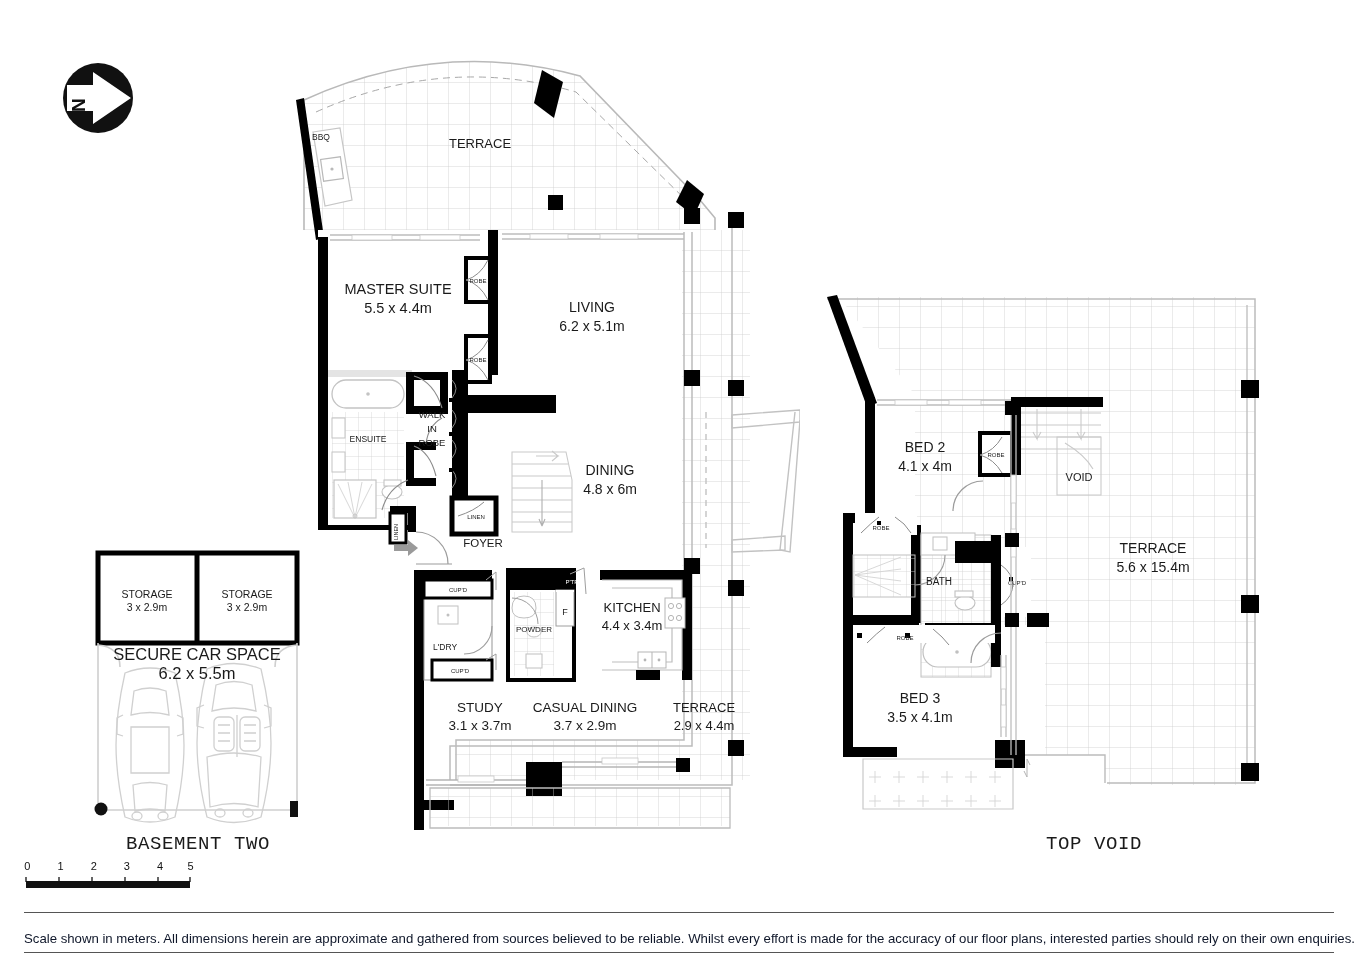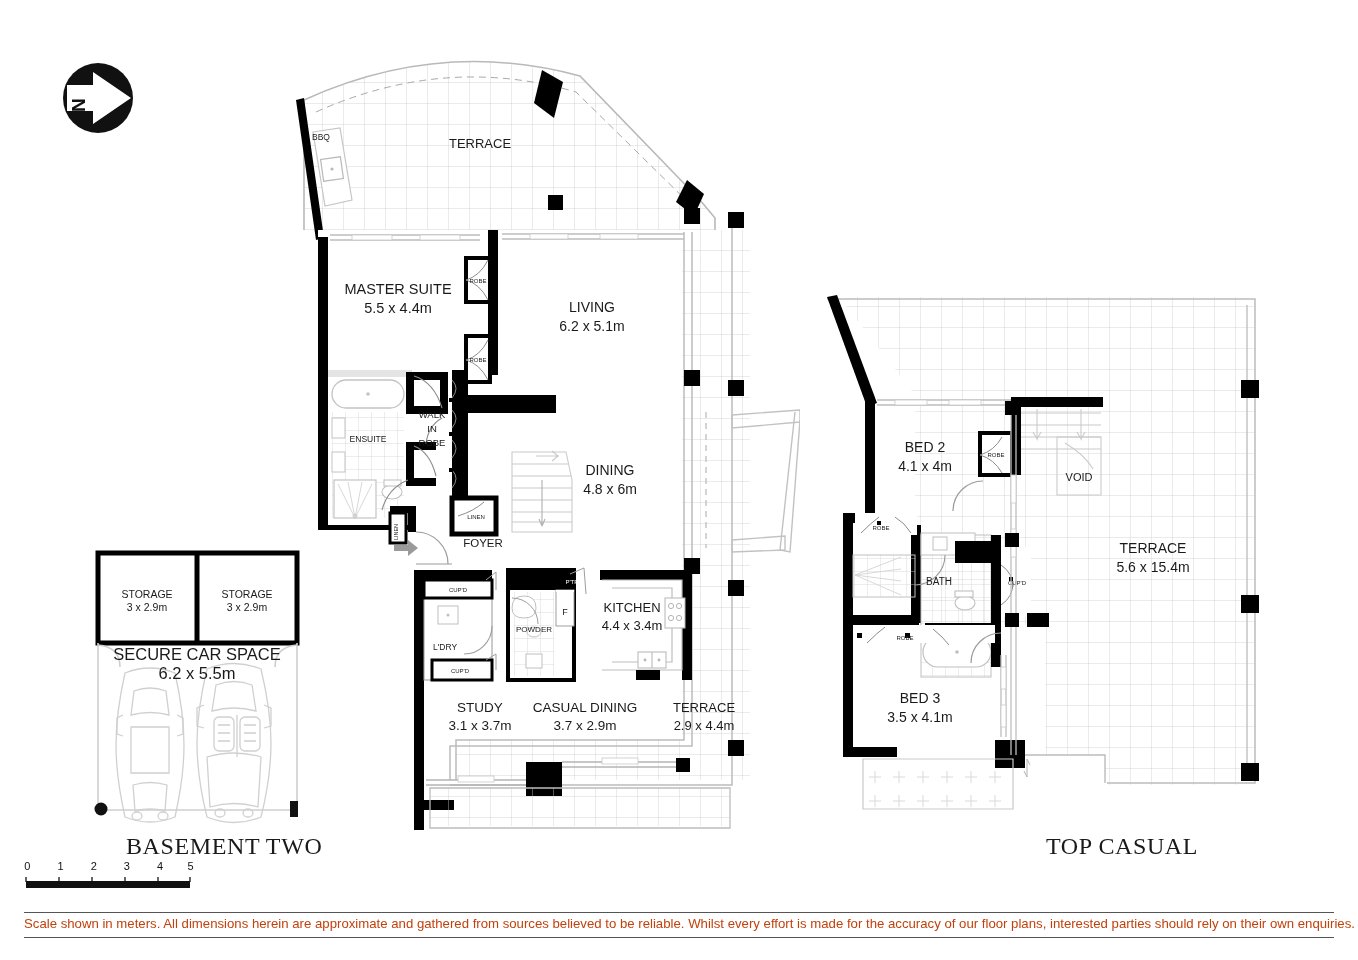--- a/index.html
+++ b/index.html
@@ -11,37 +11,37 @@
   #page {
     position: relative;
     width: 1358px;
     height: 960px;
     background: #ffffff;
     overflow: hidden;
   }
   svg { display: block; }
   .plan-title {
     position: absolute;
-    font-size: 24px;
+    font-size: 19px;
     letter-spacing: 0.6px;
     color: #1a1a1a;
-    font-family: Liberation Serif, serif;
+    font-family: Liberation Mono, monospace;
     white-space: nowrap;
     text-align: right;
   }
   .disclaimer {
     position: absolute;
     left: 24px;
     top: 912px;
     width: 1310px;
     font-size: 13.2px;
-    color: #c2410c;
+    color: #0f172a;
     border-top: 1px solid #555;
     border-bottom: 1px solid #555;
-    padding: 3px 0 4px 0;
+    padding: 18px 0 4px 0;
     line-height: 1.25;
     white-space: nowrap;
   }
   .scalebar-wrap { position: absolute; left: 24px; top: 860px; width: 170px; }
   .scalebar-nums { position: relative; height: 14px; }
   .scalebar-nums span {
     position: absolute; top: 0; font-size: 11px; color: #111;
     transform: translateX(-50%);
   }
   .scalebar-bar { position: relative; height: 11px; margin-top: 3px; }
@@ -538,21 +538,21 @@
     <rect x="426" y="95" width="18" height="18" fill="#000"></rect>
     <rect x="426" y="310" width="18" height="18" fill="#000"></rect>
     <rect x="426" y="478" width="18" height="18" fill="#000"></rect>
 
     <rect x="48" y="474" width="150" height="50" fill="url(#deckT)"></rect>
     <path d="M 48 474 L 198 474 L 198 524 L 48 524 Z" fill="none" stroke="#c9c9c9" stroke-width="1.2"></path>
     <path d="M 210 470 L 290 470 L 290 498" fill="none" stroke="#bcbcbc" stroke-width="1.4"></path>
     <path d="M 212 474 l 0 18 l -3 -6 M 212 474 l 3 6" fill="none" stroke="#b4b4b4" stroke-width="1"></path>
   </svg>
 
-  <div class="plan-title" style="left:1046px;top:833px;">TOP CASUAL</div>
+  <div class="plan-title" style="left:1046px;top:833px;">TOP VOID</div>
 
   <div class="scalebar-wrap">
     <div class="scalebar-nums">
       <span style="left:2%;">0</span>
       <span style="left:21.5%;">1</span>
       <span style="left:41%;">2</span>
       <span style="left:60.5%;">3</span>
       <span style="left:80%;">4</span>
       <span style="left:98%;">5</span>
     </div>

